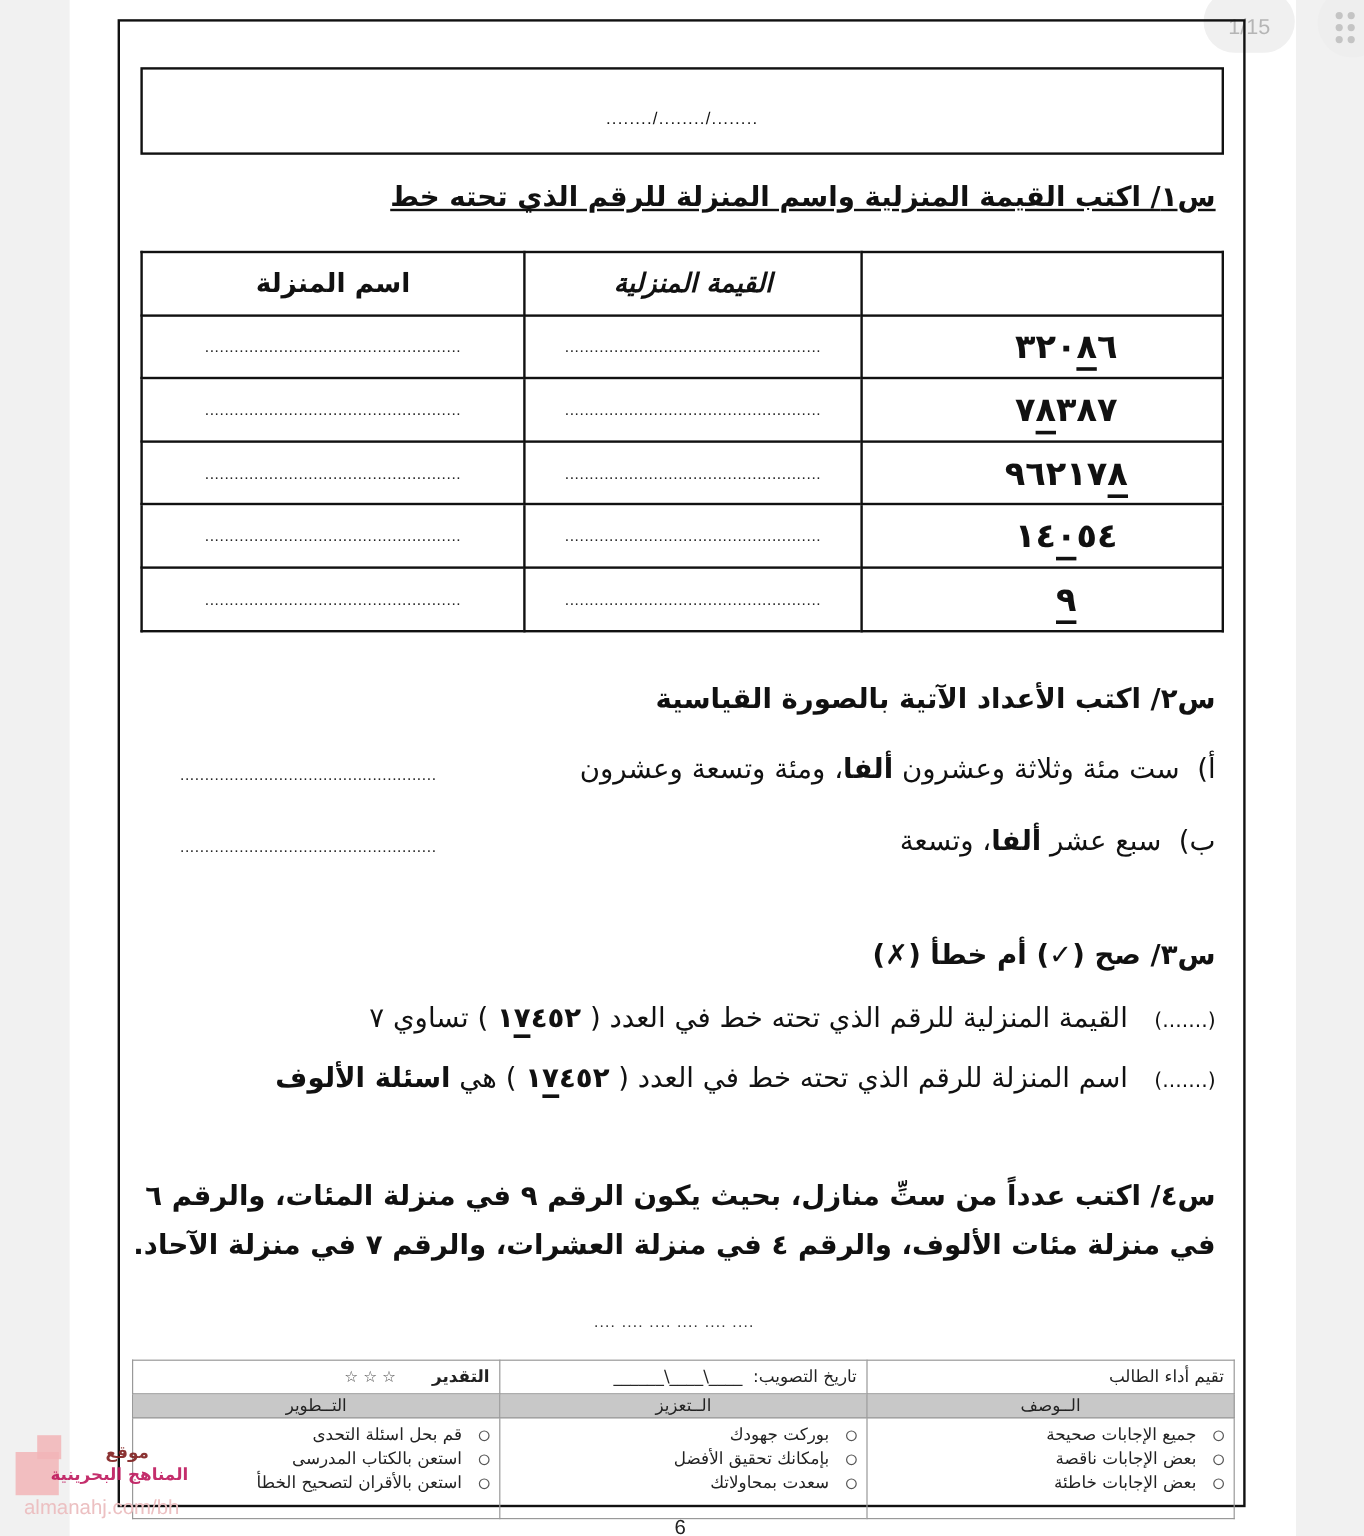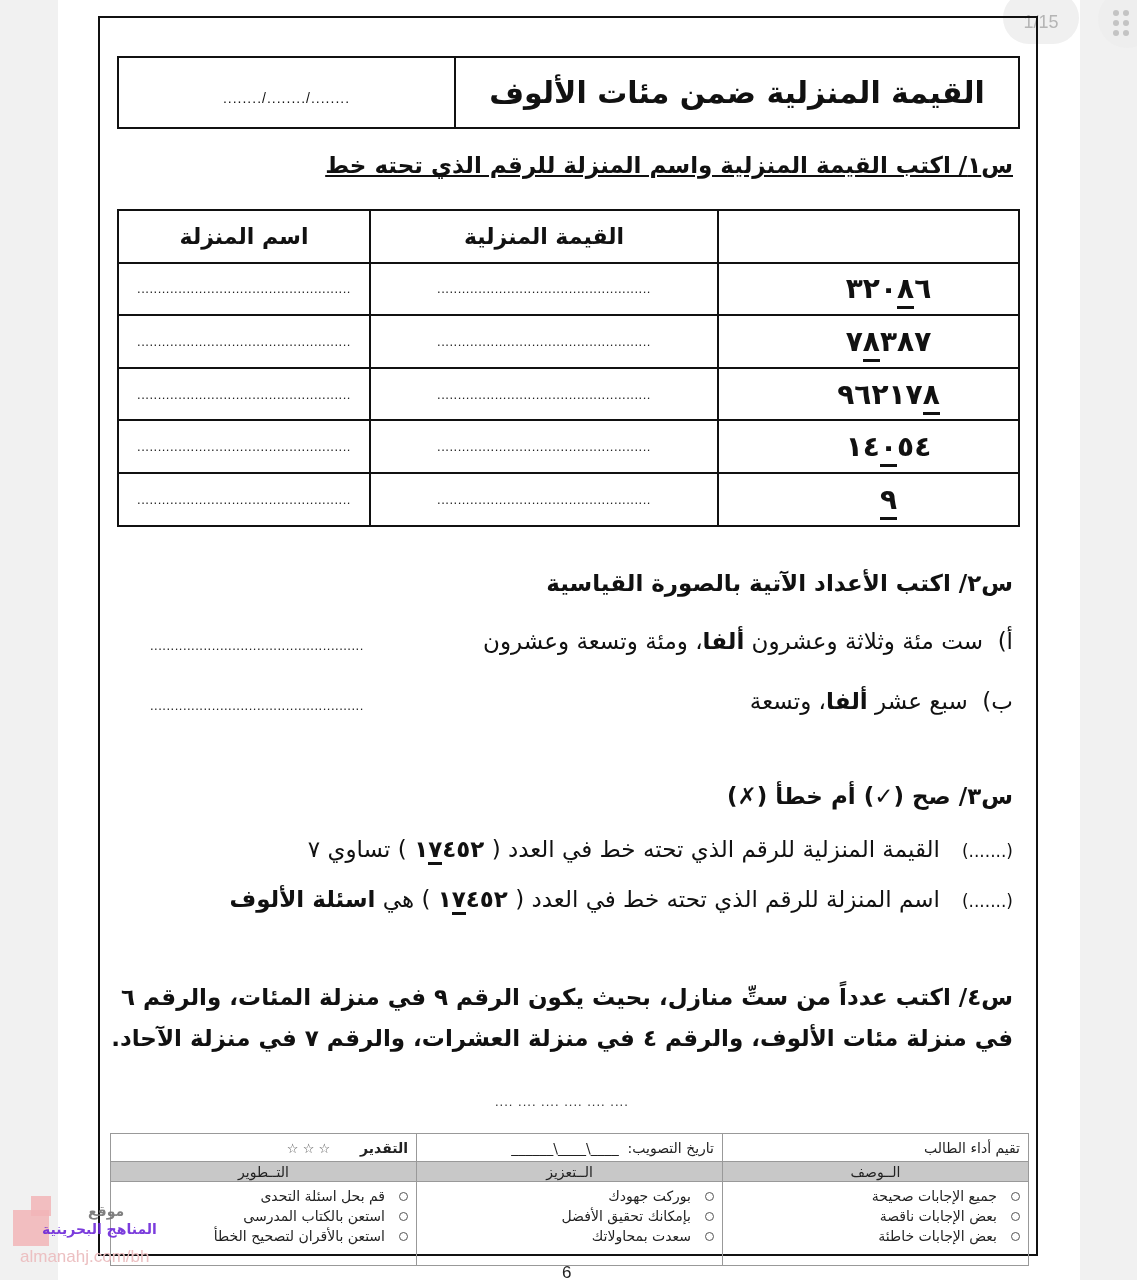--- a/index.html
+++ b/index.html
@@ -24,21 +24,21 @@
 
   .rtl { direction: rtl; text-align: right; }
   .q { position: absolute; right: 124px; font-family: "DejaVu Sans", sans-serif; font-size: 23px; white-space: nowrap; }
   .q b, .bold { font-weight: bold; }
 
   
   .s1-table { position: absolute; left: 117px; top: 209px; width: 903px; border-collapse: collapse; direction: rtl; }
   .s1-table td, .s1-table th { border: 2px solid #111; height: 52.6px; text-align: center; vertical-align: middle; }
   .s1-table th { font-family:"DejaVu Sans", sans-serif; font-weight: bold; font-size: 22px; margin-left: 32px; }
   .col-num { width: 301px; }
-  .col-val { width: 348px; }
+  .col-val { width: 281px; font-style: italic; }
   .numcell { font-family:"DejaVu Sans", sans-serif; font-weight: bold; font-size: 28px; letter-spacing: 2px; padding-left: 40px; }
   .numcell u { text-decoration: none; border-bottom: 3px solid #111; padding-bottom: 1px; }
   .dots-line { font-family:"Liberation Sans", sans-serif; font-size: 13px; letter-spacing: 0.5px; color: #222; }
 
   .ans-line { position: absolute; left: 150px; font-family:"Liberation Sans", sans-serif; font-size: 13px; color: #222; letter-spacing: 0.5px; }
 
   .inline-num { font-weight: bold; letter-spacing: 3px; }
   .inline-num u { text-decoration: none; border-bottom: 3px solid #111; }
 
   .final-dots { position: absolute; left: 495px; top: 1094px; font-family:"Liberation Sans", sans-serif; font-size: 13px; color: #333; letter-spacing: 1px; }
@@ -52,22 +52,22 @@
   .eval ul { list-style: none; }
   .eval li { height: 20px; line-height: 20px; display:flex; align-items:center; }
   .eval li .bullet { display:inline-block; width: 9px; height: 9px; border: 1.3px solid #555; border-radius: 50%; margin-left: 14px; }
   .stars { color: #555; font-size: 13px; letter-spacing: 10px; margin-right: 30px; }
 
   .page-num { position: absolute; left: 562px; top: 1263px; font-family: "Liberation Sans", sans-serif; font-size: 17px; color: #222; }
 
   
   .wm-sq1 { position: absolute; left: 13px; top: 1210px; width: 36px; height: 36px; background: #f2b5b7; opacity: 0.85; }
   .wm-sq2 { position: absolute; left: 31px; top: 1196px; width: 20px; height: 20px; background: #f2b5b7; opacity: 0.85; }
-  .wm-t1 { position: absolute; left: 88px; top: 1203px; color: #737373; font-weight: bold; font-size: 14px; font-family: "DejaVu Sans", sans-serif; opacity: 0.9; }
-  .wm-t2 { position: absolute; left: 42px; top: 1221px; color: #6d28d9; font-weight: bold; font-size: 14px; font-family: "DejaVu Sans", sans-serif; opacity: 0.9; }
+  .wm-t1 { position: absolute; left: 88px; top: 1203px; color: #7f1d1d; font-weight: bold; font-size: 14px; font-family: "DejaVu Sans", sans-serif; opacity: 0.9; }
+  .wm-t2 { position: absolute; left: 42px; top: 1221px; color: #be185d; font-weight: bold; font-size: 14px; font-family: "DejaVu Sans", sans-serif; opacity: 0.9; }
   .wm-t3 { position: absolute; left: 20px; top: 1247px; color: #ecc0c2; font-size: 17px; font-family: "Liberation Sans", sans-serif; }
 </style>
 </head>
 <body>
 
 <div class="page"></div>
 
 <div class="pager">
     <span>1/15</span>
   </div>
@@ -78,21 +78,20 @@
       <span></span>
       <span></span>
       <span></span>
       <span></span>
     </div>
 </div>
 
 <div class="frame"></div>
 
 <div class="header-box">
-  <div class="hb-title">القيمة المنزلية ضمن مئات الألوف</div>
   <div class="hb-date">......../......../........</div>
 </div>
 
 <div class="q rtl bold" style="top:152px; font-weight:normal;text-decoration:underline;">
   <b>س١/ اكتب القيمة المنزلية واسم المنزلة للرقم الذي تحته خط</b>
 </div>
 
 <table class="s1-table">
   <tbody>
       <tr>

